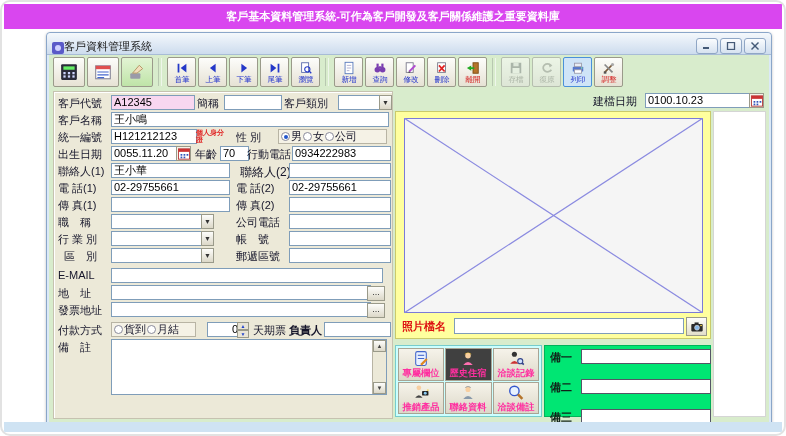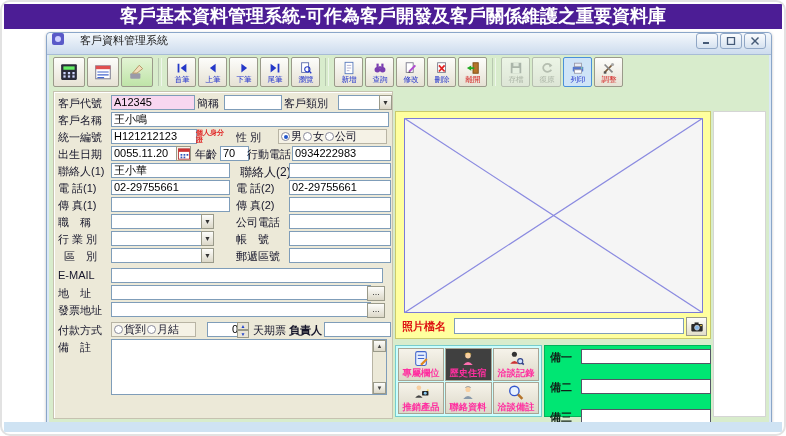--- a/index.html
+++ b/index.html
@@ -1,23 +1,23 @@
 <!DOCTYPE html>
 <html><head>
 <meta charset="utf-8">
 <style>
   html,body{margin:0;padding:0;background:#fff;font-family:"Liberation Sans","DejaVu Sans",sans-serif;}
   .page{position:relative;width:782px;height:432px;margin:0;background:#fff;border:2px solid #e2e2e2;border-radius:10px;overflow:hidden;}
-  .banner{position:absolute;top:2px;left:2px;right:2px;height:25px;background:#4c1d95;color:#fff;
-          font-weight:bold;font-size:18px;text-align:center;line-height:25px;overflow:hidden;white-space:nowrap;}
+  .banner{position:absolute;top:2px;left:2px;right:2px;height:25px;background:#d946ef;color:#fff;
+          font-weight:bold;font-size:11px;text-align:center;line-height:25px;overflow:hidden;white-space:nowrap;}
   .bottom-strip{position:absolute;bottom:2px;left:2px;right:2px;height:10px;background:#cfe3f3;}
   
   .window{position:absolute;left:44px;top:30px;width:724px;height:392px;background:#dbe9f7;
           border:1px solid #8aa6c9;border-radius:4px 4px 2px 2px;box-shadow:0 1px 3px rgba(0,0,0,.25);}
-  .titlebar{position:absolute;top:0;left:0;right:0;height:21px;display:flex;align-items:flex-start;gap:16px;
+  .titlebar{position:absolute;top:0;left:0;right:0;height:21px;display:flex;align-items:flex-end;gap:0;
             padding:0 5px;background:linear-gradient(#f4f8fc,#cddcee);border-bottom:1px solid #a8bcd6;border-radius:4px 4px 0 0;font-family:Liberation Mono, monospace;}
   .wicon{width:12px;height:12px;display:inline-flex;}
   .wtitle{font-size:11px;color:#1a1a1a;white-space:nowrap;}
   .wbtns{margin-left:auto;display:flex;gap:2px;}
   .wbtn{width:20px;height:14px;border:1px solid #8fa6c5;border-radius:3px;background:linear-gradient(#fafcfe,#d6e2f0);
         display:inline-flex;align-items:center;justify-content:center;cursor:pointer;}
   .client{position:absolute;left:2px;top:22px;width:720px;height:368px;background:#d8eccc;overflow:hidden;}
   
   .toolbar{position:absolute;left:2px;top:2px;height:30px;display:flex;align-items:center;gap:2px;padding-left:2px;}
   .tsep{width:2px;height:28px;border-left:1px solid #b8c8b0;border-right:1px solid #eef6ea;margin:0 3px;}
@@ -411,20 +411,37 @@
           <div class="memo-box">
             <span></span>
             <div class="vscroll">
               <span class="sbtn up"></span>
               <span class="sbtn dn"></span>
             </div>
           </div>
         </div>
       </div>
 
+      <div class="created-row">
+        <span class="flab" style="left:198px">建檔日期</span>
+        <span class="field" style="left:250px;width:100px">0100.10.23</span>
+        <span class="calbtn" style="left:354px">
+          <svg viewBox="0 0 14 14">
+              <rect x="0.5" y="1" width="13" height="12" fill="#fff" stroke="#b03030"></rect>
+              <rect x="0.5" y="1" width="13" height="3.5" fill="#cc3333"></rect>
+              <g fill="#3355bb">
+                <rect x="3" y="7" width="2" height="2"></rect>
+                <rect x="6.5" y="7" width="2" height="2"></rect>
+                <rect x="10" y="7" width="2" height="2"></rect>
+                <rect x="3" y="10" width="2" height="2"></rect>
+                <rect x="6.5" y="10" width="2" height="2"></rect>
+              </g>
+            </svg>
+        </span>
+      </div>
 
       <div class="photo-panel">
         <div class="photo-box">
           <svg width="100%" height="100%" viewBox="0 0 299 195" preserveAspectRatio="none">
             <rect x="0.5" y="0.5" width="298" height="194" fill="#f5f5f5" stroke="#7b7bd8"></rect>
             <line x1="0" y1="0" x2="299" y2="195" stroke="#8a8ae0" stroke-width="1.2"></line>
             <line x1="299" y1="0" x2="0" y2="195" stroke="#8a8ae0" stroke-width="1.2"></line>
           </svg>
         </div>
         <div class="photo-file">

